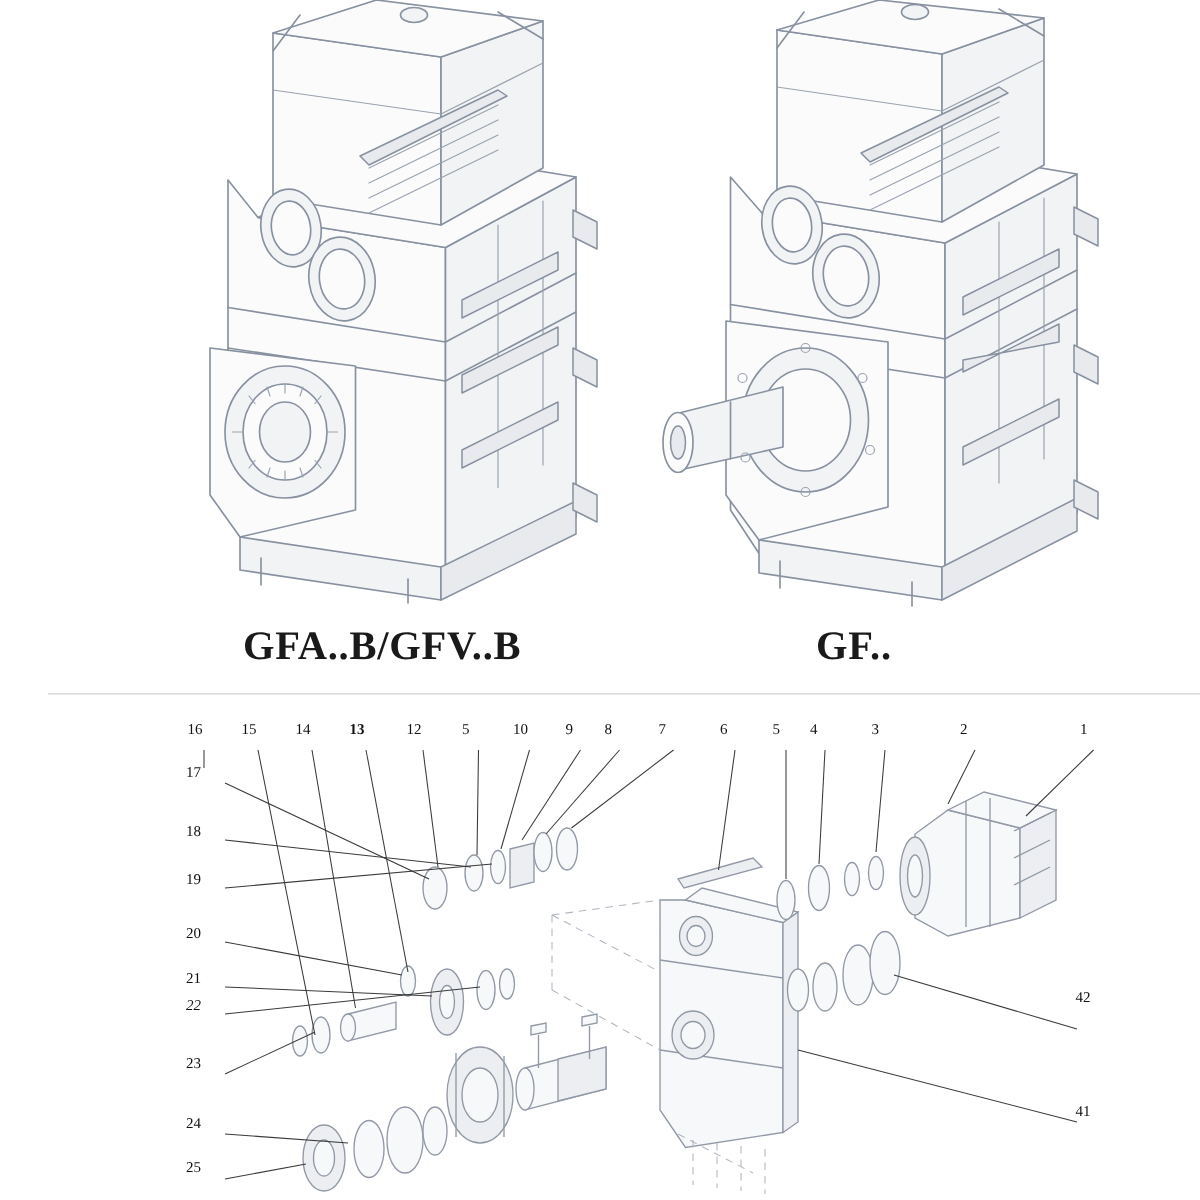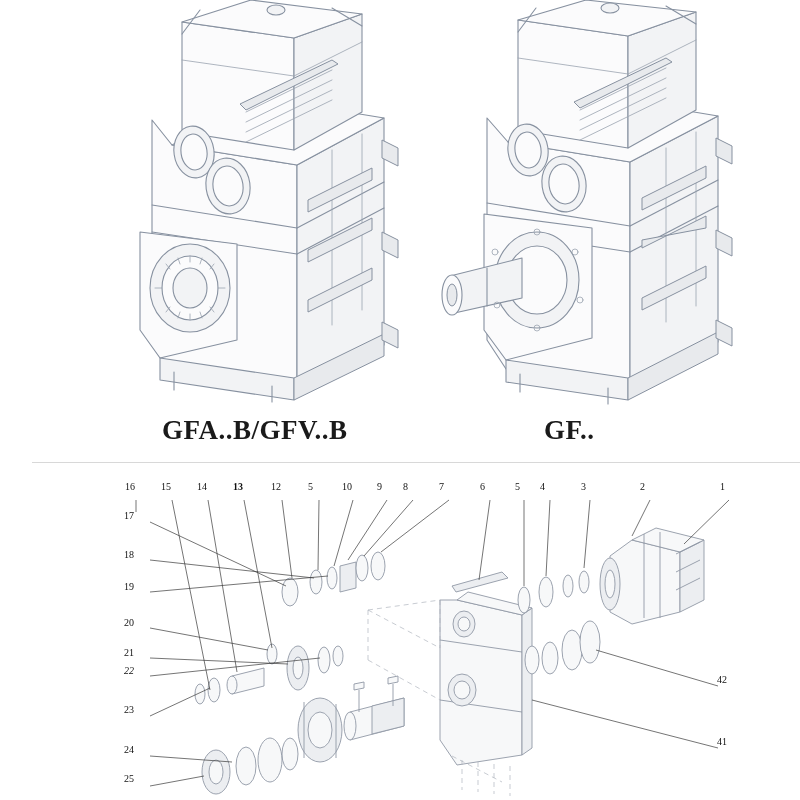--- a/index.html
+++ b/index.html
@@ -365,17 +365,17 @@
       <div class="callout" style="left: 688px; top: 481px;">1</div>
       <div class="callout" style="left: 92px; top: 510px;">17</div>
       <div class="callout" style="left: 92px; top: 549px;">18</div>
       <div class="callout" style="left: 92px; top: 581px;">19</div>
       <div class="callout" style="left: 92px; top: 617px;">20</div>
       <div class="callout" style="left: 92px; top: 647px;">21</div>
       <div class="callout" style="left: 92px; top: 665px; font-style: italic;">22</div>
       <div class="callout" style="left: 92px; top: 704px;">23</div>
       <div class="callout" style="left: 92px; top: 744px; text-align: center;">24</div>
       <div class="callout" style="left: 92px; top: 773px;">25</div>
-      <div class="callout" style="left: 685px; top: 674px; text-align: center;">42</div>
+      <div class="callout" style="left: 685px; top: 660px; text-align: center;">42</div>
       <div class="callout" style="left: 685px; top: 736px;">41</div>
     </div>
 
 </div>
 
 </body></html>

